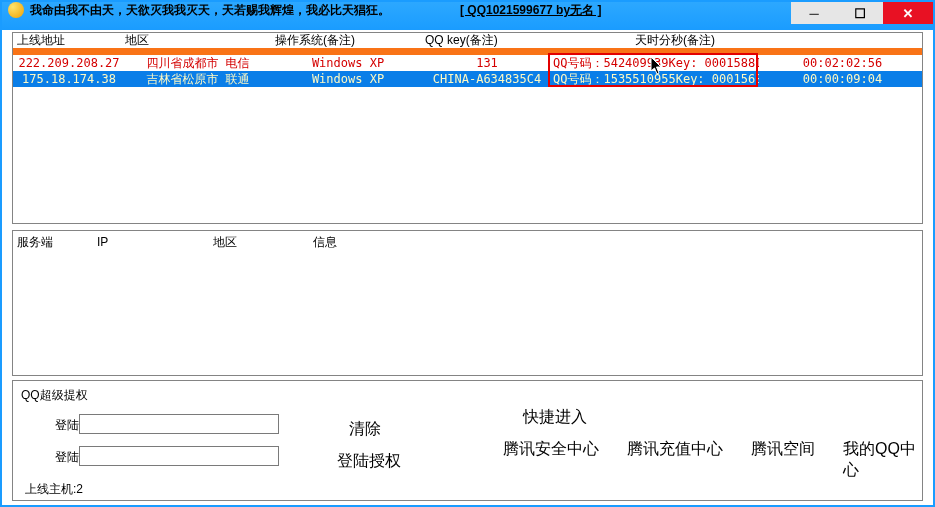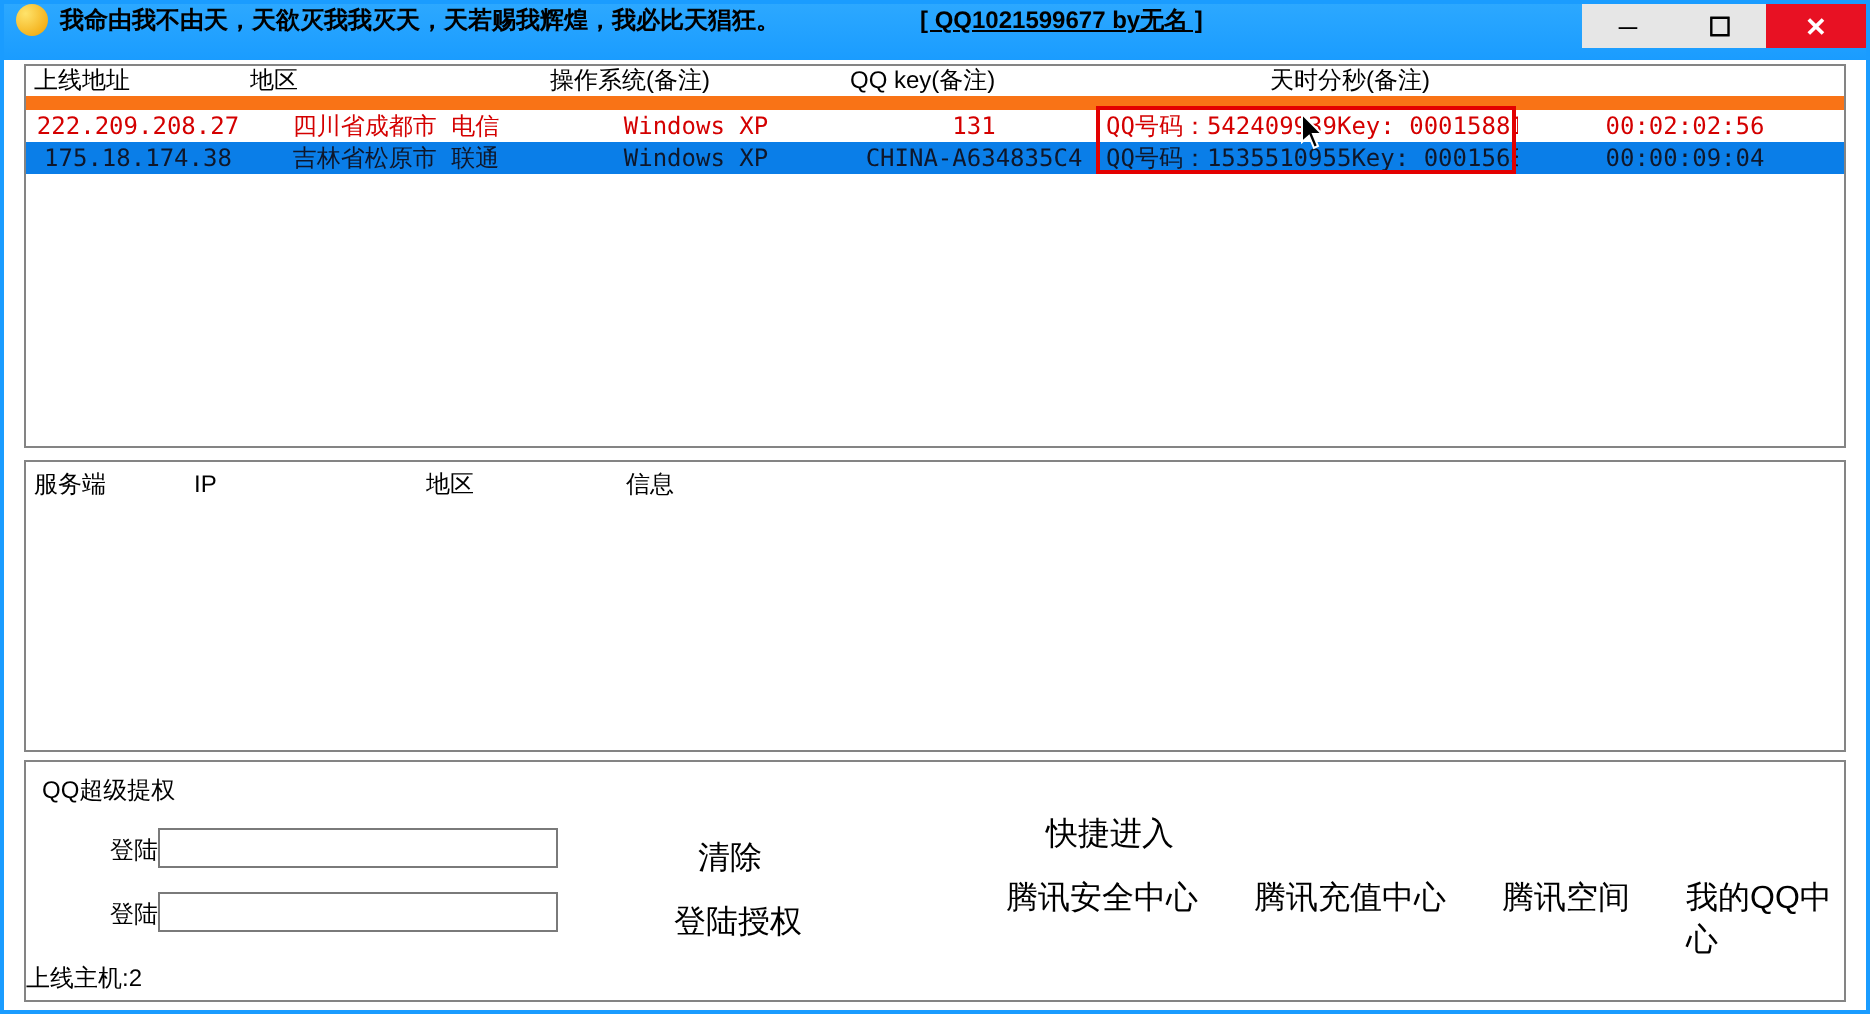--- a/index.html
+++ b/index.html
@@ -16,42 +16,42 @@
 .win-btn.max { background: #e6e6e6; }
 .win-btn.min { background: #e6e6e6; }
 .client { position: absolute; top: 30px; left: 4px; right: 4px; bottom: 4px; background: #fff; }
 
 .grid1 { position: absolute; top: 0; left: 6px; right: 6px; height: 192px; border: 1px solid #848484; background: #fff; overflow: hidden; }
 .headers { display: flex; height: 22px; border-bottom: 7px solid #f97316; font-size: 12px; align-items: center; color: #000; }
 .headers > div { padding-left: 4px; }
 .row { display: flex; height: 16px; align-items: center; font-family: Consolas, monospace; font-size: 12px; }
 .row > div { padding-left: 4px; white-space: nowrap; overflow: hidden; text-align: center; }
 .row.red { color: #d40000; }
-.row.sel { background: #0a7ee8; color: #0f172a; }
+.row.sel { background: #0a7ee8; color: #fef9c3; }
 .c-ip { width: 108px; flex-shrink: 0; }
 .c-region { width: 150px; flex-shrink: 0; }
 .c-os { width: 150px; flex-shrink: 0; }
 .c-host { width: 128px; flex-shrink: 0; }
 .c-qq { width: 210px; flex-shrink: 0; position: relative; }
 .c-time { flex: 1; }
 .red-box { position: absolute; border: 2px solid #e30000; pointer-events: none; }
 
 .grid2 { position: absolute; top: 198px; left: 6px; right: 6px; height: 146px; border: 1px solid #848484; background: #fff; }
 .grid2 .headers { border-bottom: none; }
 .g2-c1 { width: 80px; }
 .g2-c2 { width: 116px; }
 .g2-c3 { width: 100px; }
 .g2-c4 { flex: 1; }
 
 .panel { position: absolute; top: 348px; left: 6px; right: 6px; bottom: 0; border: 1px solid #848484; }
 .panel-title { position: absolute; top: 6px; left: 8px; font-size: 12px; }
 .lbl { position: absolute; font-size: 12px; margin-left: 36px; }
 .inp { position: absolute; border: 1px solid #7a7a7a; height: 20px; padding: 1px 3px; font-size: 12px; background: #fff; }
 .btn-link { position: absolute; font-size: 16px; color: #000; cursor: default; }
-.status { position: absolute; bottom: 2px; left: 0; font-size: 12px; }
+.status { position: absolute; bottom: 2px; left: 12px; font-size: 12px; }
 
 .cursor { position: absolute; width: 14px; height: 18px; pointer-events: none; z-index: 50; }
 </style>
 </head>
 <body>
 
 <div class="window">
   <div class="titlebar">
     <div class="icon"></div>
     <div class="title-text">我命由我不由天，天欲灭我我灭天，天若赐我辉煌，我必比天猖狂。</div>

